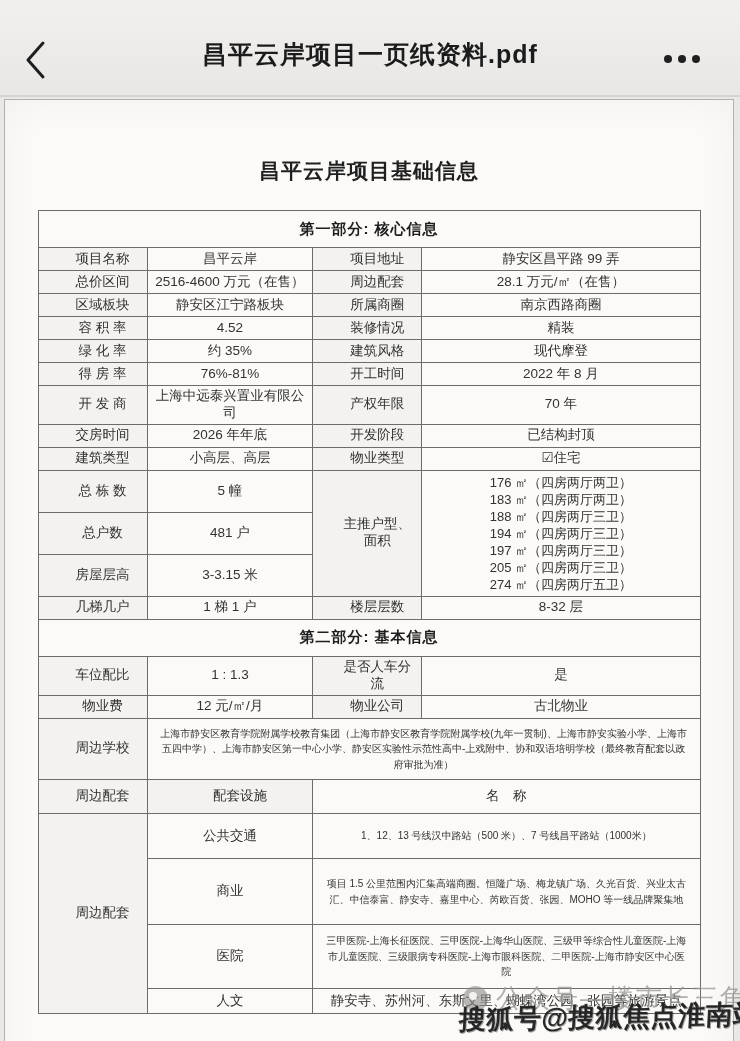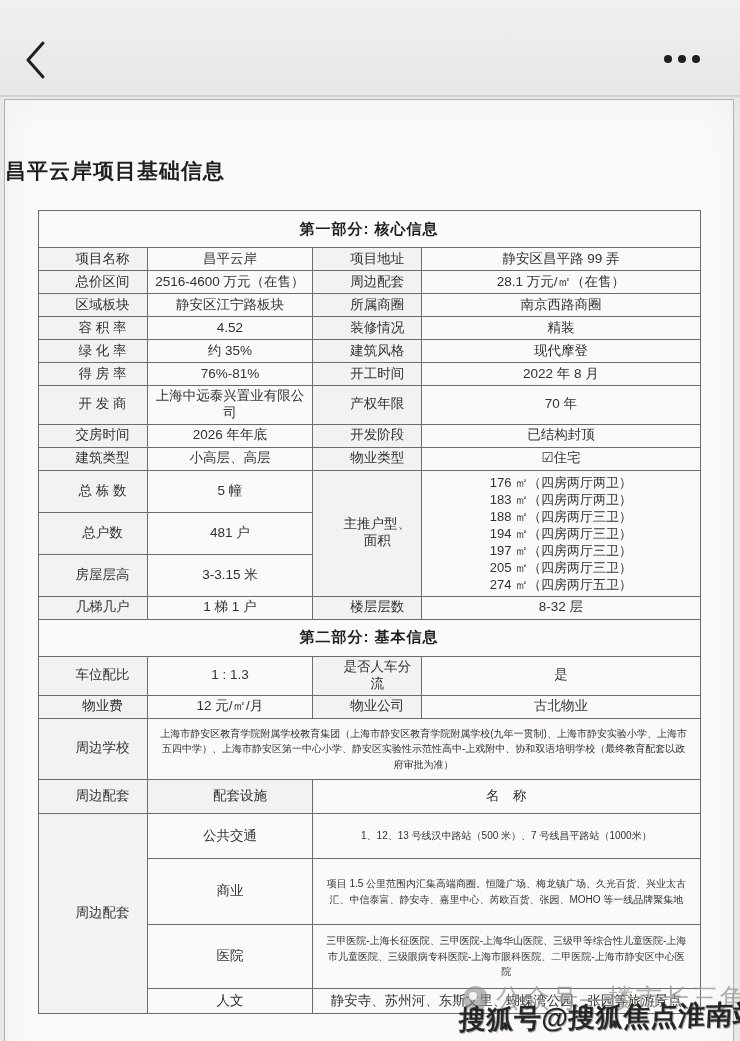--- a/index.html
+++ b/index.html
@@ -17,21 +17,21 @@
   .appbar-title { font-size:25px; font-weight:700; color:#1b1b1b; letter-spacing:1px; margin-top:14px; }
   .back-btn { position:absolute; left:22px; top:40px; width:30px; height:40px; cursor:pointer; }
   .menu-btn { position:absolute; right:40px; top:55px; display:flex; gap:6px; cursor:pointer; }
   .menu-btn i { width:8px; height:8px; border-radius:50%; background:#1f1f1f; }
   
   .card {
     position:absolute; top:99px; left:4px; right:6px; height:1000px;
     background:#fbfaf8; border:1px solid #b2b1af;
     box-shadow:inset 0 0 40px rgba(0,0,0,0.045);
   }
-  .doc-title { margin-top:57px; font-size:21px; font-weight:700; color:#1f1f1f; letter-spacing:1px; }
+  .doc-title { text-align:center; margin-top:57px; font-size:21px; font-weight:700; color:#1f1f1f; letter-spacing:1px; }
   
   table { width:663px; margin:25px auto 0; border-collapse:collapse; table-layout:fixed; }
   td {
     border:1px solid #6d6c6a; text-align:center; vertical-align:middle;
     font-size:13.5px; color:#323230; padding:2px 4px; height:23px; line-height:1.25;
   }
   td.lbl { background:rgba(110,110,105,0.055);padding-left:24px; }
   tr.sec td { font-weight:700; font-size:15px; height:37px; letter-spacing:1px; color:#1e1e1e;text-align:center; }
   tr.tallrow td { height:41px; }
   td.units { padding:3px 2px; }
@@ -58,20 +58,21 @@
 </style>
 </head>
 <body>
 
 <div class="appbar">
   <div class="back-btn">
     <svg width="30" height="40" viewBox="0 0 30 40">
       <polyline points="21,3 6,20 21,37" fill="none" stroke="#1f1f1f" stroke-width="3" stroke-linecap="round" stroke-linejoin="round"></polyline>
     </svg>
   </div>
+  <div class="appbar-title">昌平云岸项目一页纸资料.pdf</div>
   <div class="menu-btn">
     <i></i>
       <i></i>
       <i></i>
   </div>
 </div>
 
 <div class="card">
   <div class="doc-title">昌平云岸项目基础信息</div>
 

